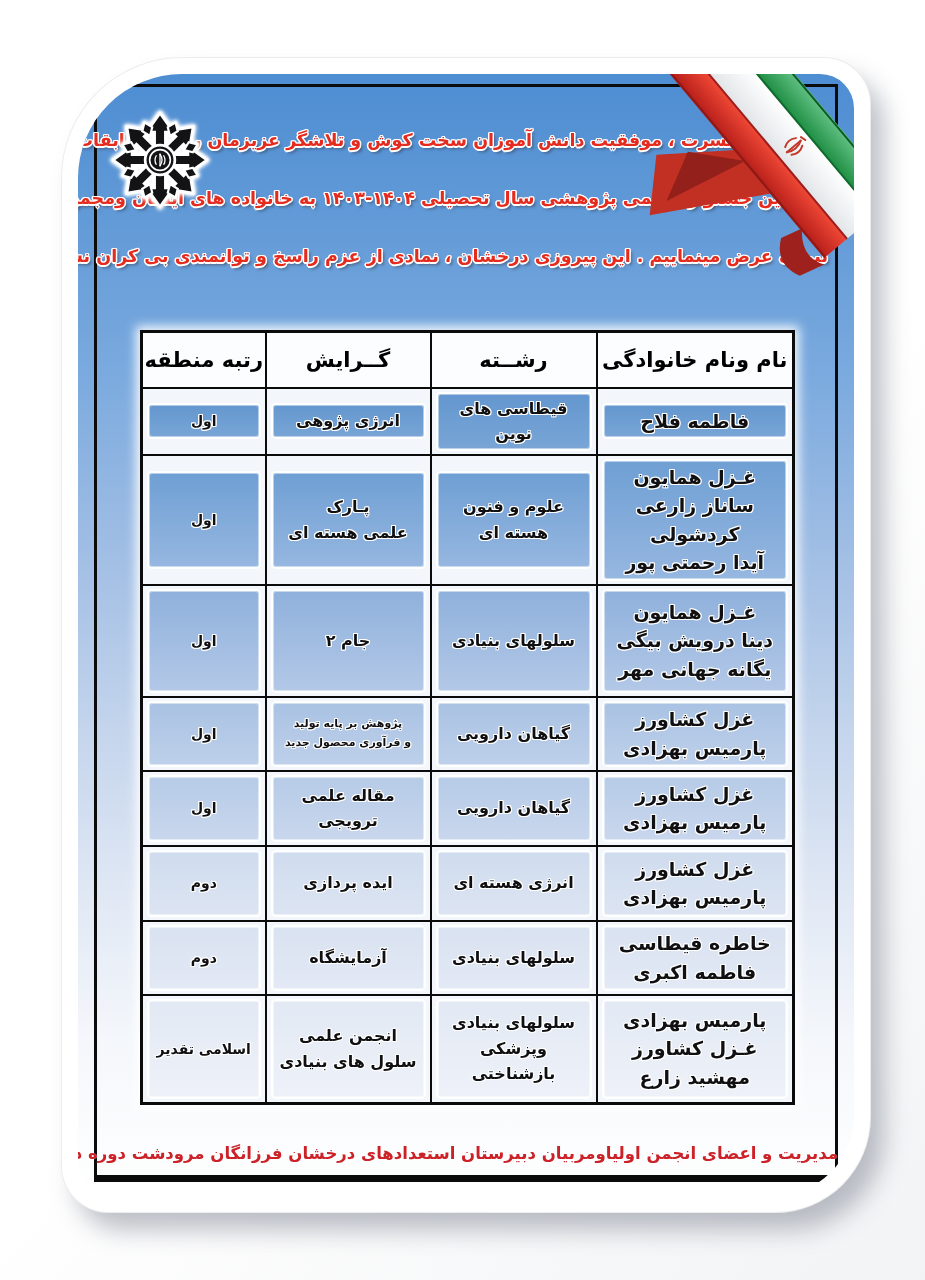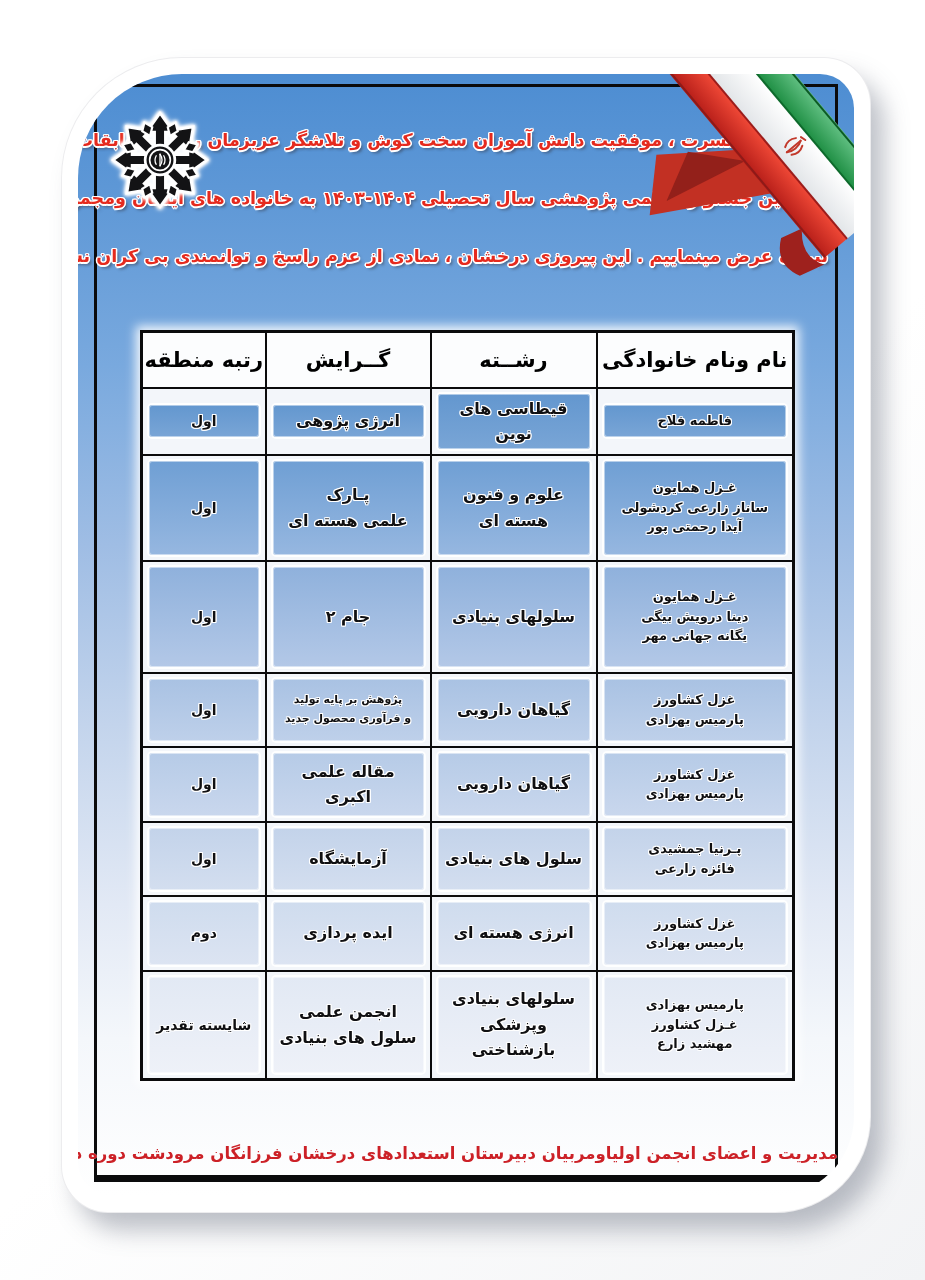--- a/index.html
+++ b/index.html
@@ -41,21 +41,21 @@
   tr.hdr{height:56px;}
   tr.hdr td{background:#fcfdfe;color:#000000;font-weight:bold;font-size:21px;text-align:center;}
   .box{
     margin:5px 6px;border-radius:3px;display:flex;flex-direction:column;justify-content:center;
     align-items:center;text-align:center;white-space:pre-line;font-weight:bold;color:#101012;
     box-shadow:0 0 0 2px rgba(255,255,255,.92),inset 0 0 0 1px rgba(255,255,255,.5);
     text-shadow:-1px 0 #fff,1px 0 #fff,0 -1px #fff,0 1px #fff,
       -1px -1px #fff,1px -1px #fff,-1px 1px #fff,1px 1px #fff;
     padding:2px 4px;
   }
-  .name{font-size:13px;line-height:1.5;}
+  .name{font-size:19px;line-height:1.5;}
   .small{font-size:16px;line-height:1.6;}
   .xs{font-size:11px;line-height:1.7;}
   .rank{font-size:14px;}
   tr.r1{height:44px;}  tr.r1 .box{min-height:28px;background:linear-gradient(180deg,#6397cf,#79a5d6);}
   tr.r2{height:106px;} tr.r2 .box{min-height:90px;background:linear-gradient(180deg,#6f9fd4,#96b7e0);}
   tr.r3{height:112px;} tr.r3 .box{min-height:96px;background:linear-gradient(180deg,#8fb1dc,#b3c8e7);}
   tr.r4{height:74px;}  tr.r4 .box{min-height:58px;background:linear-gradient(180deg,#a9c2e3,#bed0ea);}
   tr.r5{height:75px;}  tr.r5 .box{min-height:59px;background:linear-gradient(180deg,#b6cbe7,#c9d7ed);}
   tr.r6{height:74px;}  tr.r6 .box{min-height:58px;background:linear-gradient(180deg,#c3d3ea,#d3deef);}
   tr.r7{height:75px;}  tr.r7 .box{min-height:59px;background:linear-gradient(180deg,#cfdcee,#dce4f2);}
@@ -202,72 +202,72 @@
         </tr>
         <tr class="r5">
           <td>
                 <div class="box name">غزل کشاورز
 پارمیس بهزادی</div>
               </td>
           <td>
                 <div class="box small">گیاهان دارویی</div>
               </td>
           <td>
-                <div class="box small">مقاله علمی اکبری</div>
-              </td>
-          <td>
-                <div class="box rank">اول</div>
-              </td>
-        </tr>
-        <tr class="r6">
-          <td>
-                <div class="box name">پـرنیا جمشیدی
-فائزه زارعی</div>
-              </td>
-          <td>
-                <div class="box small">سلول های بنیادی</div>
-              </td>
-          <td>
-                <div class="box small">آزمایشگاه</div>
+                <div class="box small">مقاله علمی ترویجی</div>
               </td>
           <td>
                 <div class="box rank">اول</div>
               </td>
         </tr>
         <tr class="r7">
           <td>
                 <div class="box name">غزل کشاورز
 پارمیس بهزادی</div>
               </td>
           <td>
                 <div class="box small">انرژی هسته ای</div>
               </td>
           <td>
                 <div class="box small">ایده پردازی</div>
+              </td>
+          <td>
+                <div class="box rank">دوم</div>
+              </td>
+        </tr>
+        <tr class="r8">
+          <td>
+                <div class="box name">خاطره قیطاسی
+فاطمه اکبری</div>
+              </td>
+          <td>
+                <div class="box small">سلولهای  بنیادی</div>
+              </td>
+          <td>
+                <div class="box small">آزمایشگاه</div>
               </td>
           <td>
                 <div class="box rank">دوم</div>
               </td>
         </tr>
         <tr class="r9">
           <td>
                 <div class="box name">پارمیس بهزادی
 غـزل کشاورز
 مهشید زارع</div>
               </td>
           <td>
                 <div class="box small">سلولهای  بنیادی
 وپزشکی بازشناختی</div>
               </td>
           <td>
                 <div class="box small">انجمن علمی
 سلول های بنیادی</div>
               </td>
           <td>
-                <div class="box rank">شایسته تقدیر</div>
+                <div class="box rank">اسلامی تقدیر</div>
               </td>
         </tr>
       </tbody>
         </table>
     </div>
 
     <div class="footer">مدیریت و اعضای انجمن اولیاومربیان دبیرستان استعدادهای درخشان فرزانگان مرودشت دوره دوم</div>
 
     <div class="flag">
       <svg width="776" height="1122" viewBox="0 0 776 1122">

